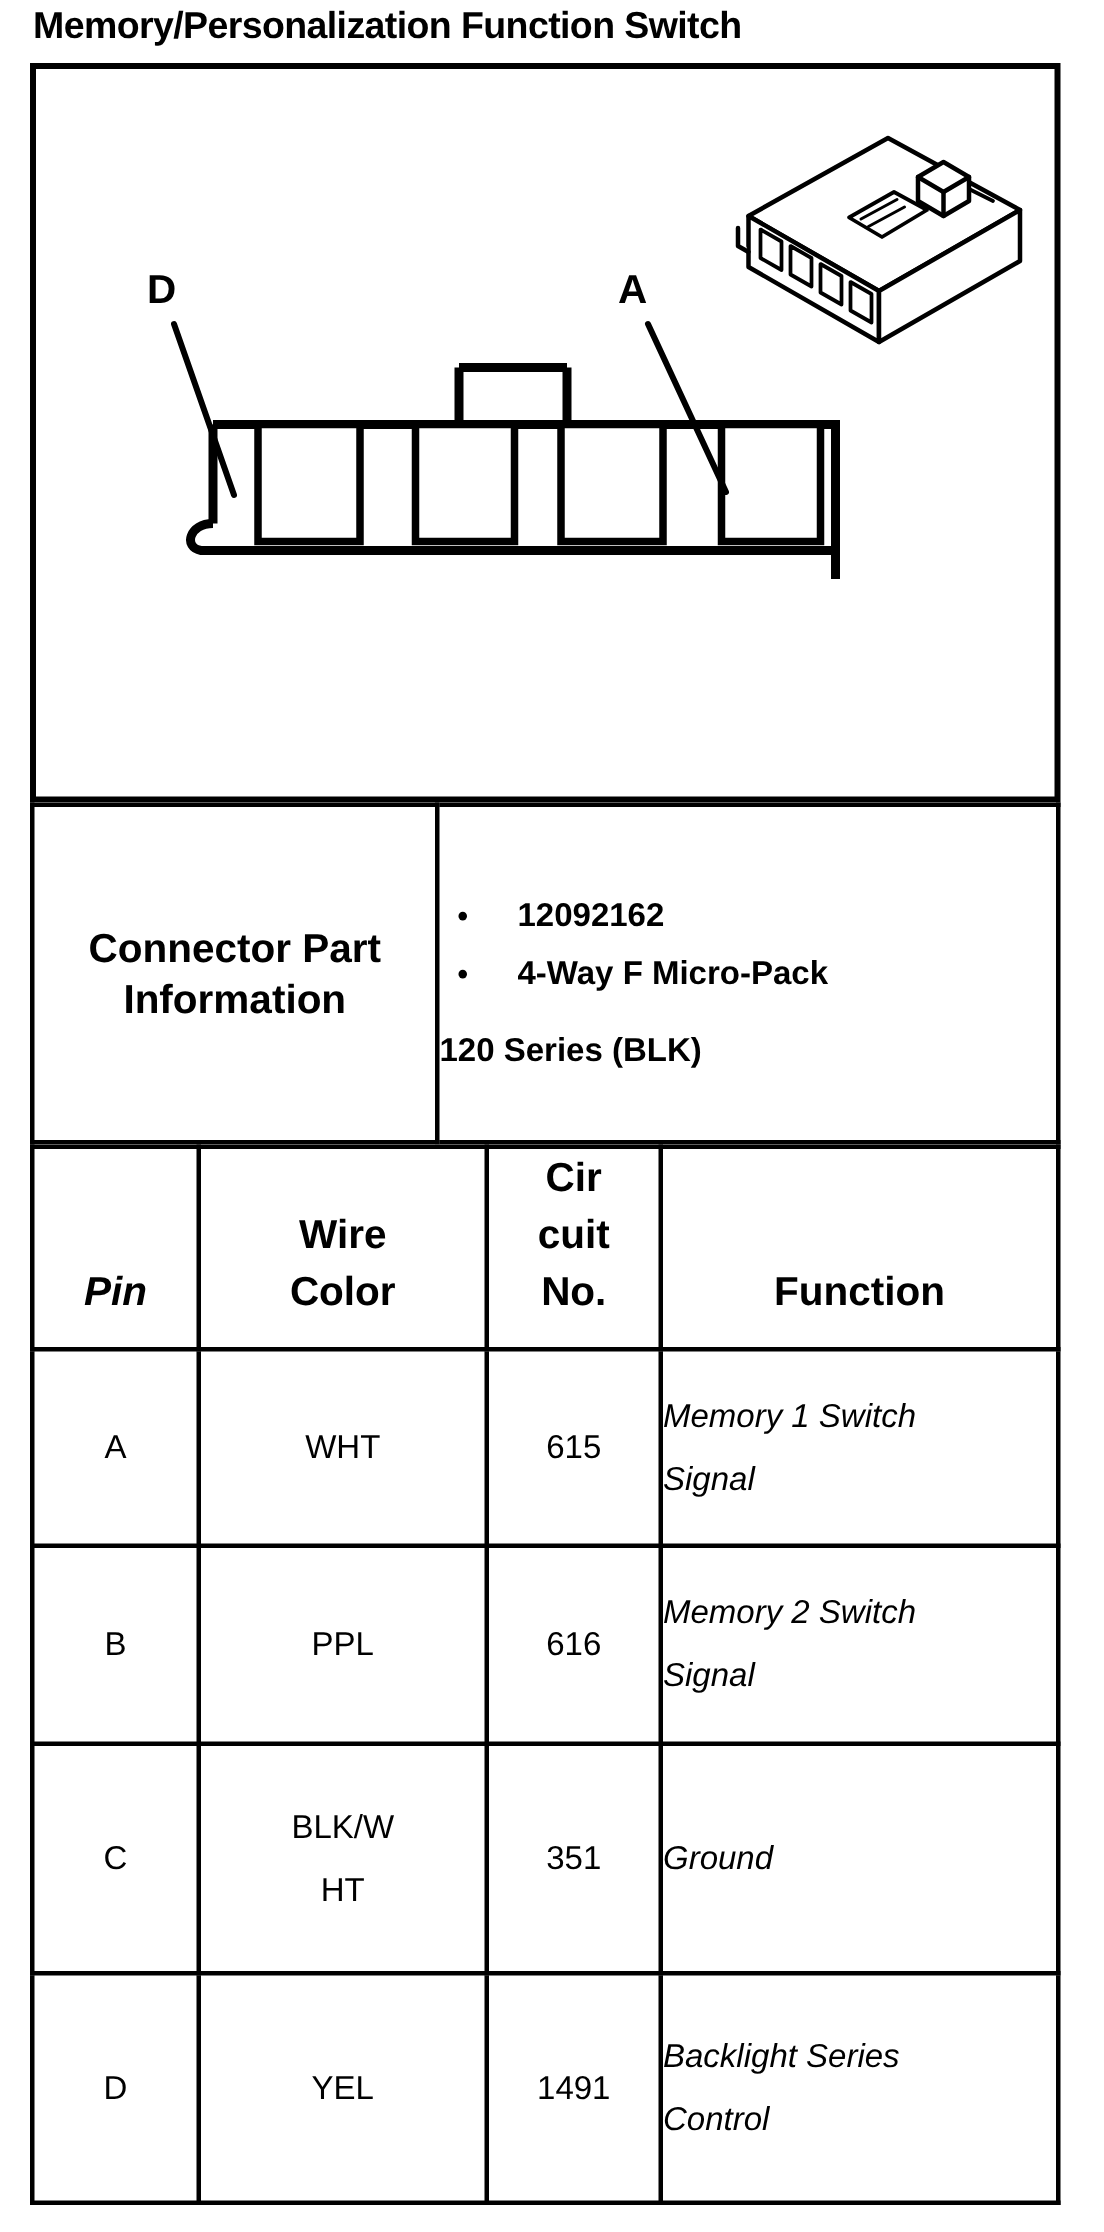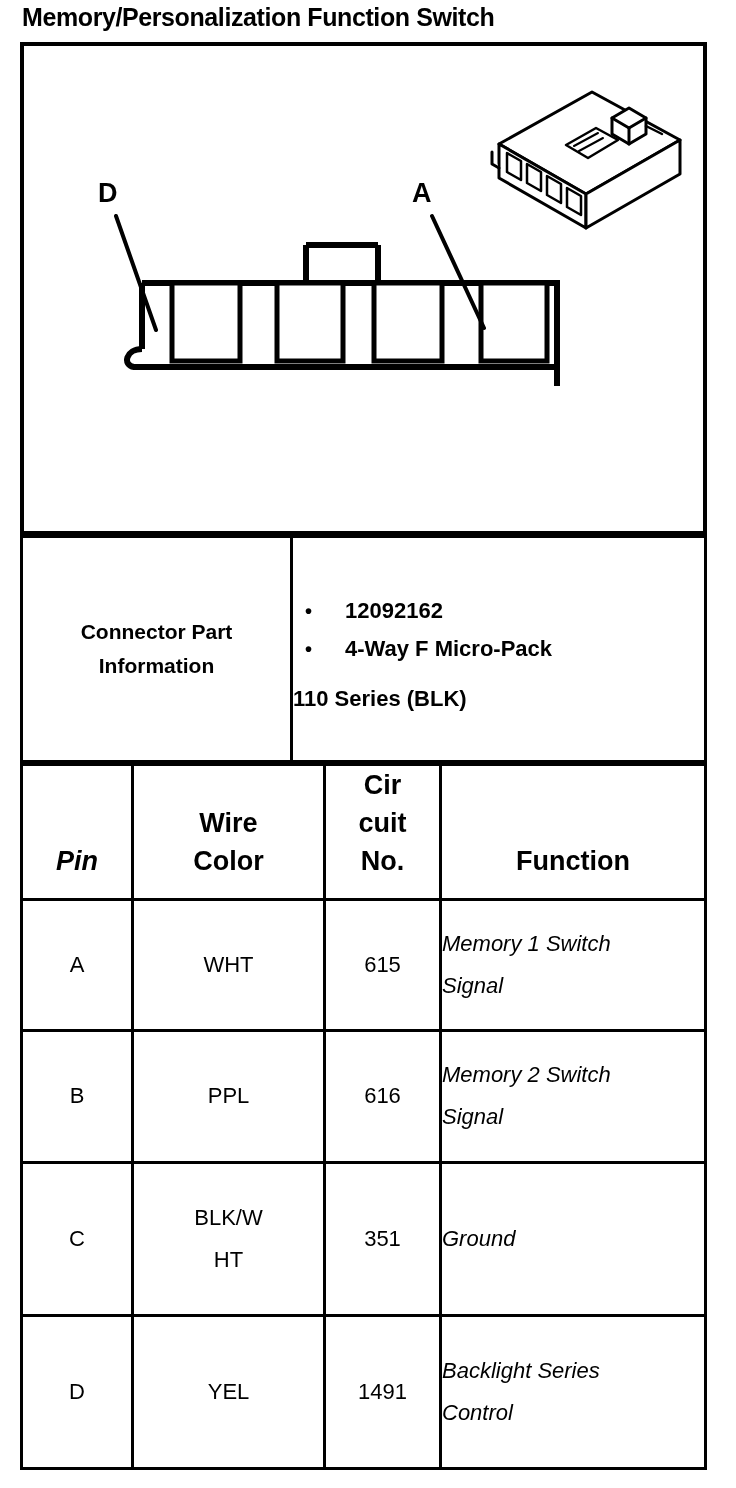--- a/index.html
+++ b/index.html
@@ -102,21 +102,21 @@
   }
   .info-table td, .pin-table td, .pin-table th {
     border: 3px solid #000;
     padding: 0;
     vertical-align: middle;
     box-sizing: border-box;
   }
 
   .cpi-label {
     text-align: center;
-    font-size: 21px;
+    font-size: 27px;
     font-weight: bold;
     line-height: 34px;
     padding: 0 6px;
   }
   .cpi-values {
     padding: 14px 0 0 24px;
     vertical-align: top;
     font-size: 22px;
     font-weight: bold;
     line-height: 38px;
@@ -234,21 +234,21 @@
     </td>
     <td class="cpi-values">
       <ul class="cpi-list">
         <li>
           <span class="cpi-bullet">•</span><span>12092162</span>
         </li>
         <li>
           <span class="cpi-bullet">•</span><span>4-Way F Micro-Pack</span>
         </li>
       </ul>
-      <div>110 Series (BLK)</div>
+      <div>120 Series (BLK)</div>
     </td>
   </tr>
 </tbody>
   </table>
 
 <table class="pin-table">
   <thead>
     <tr>
       <th style="width:111px;font-style:italic;">
         <span class="stack">Pin</span>

